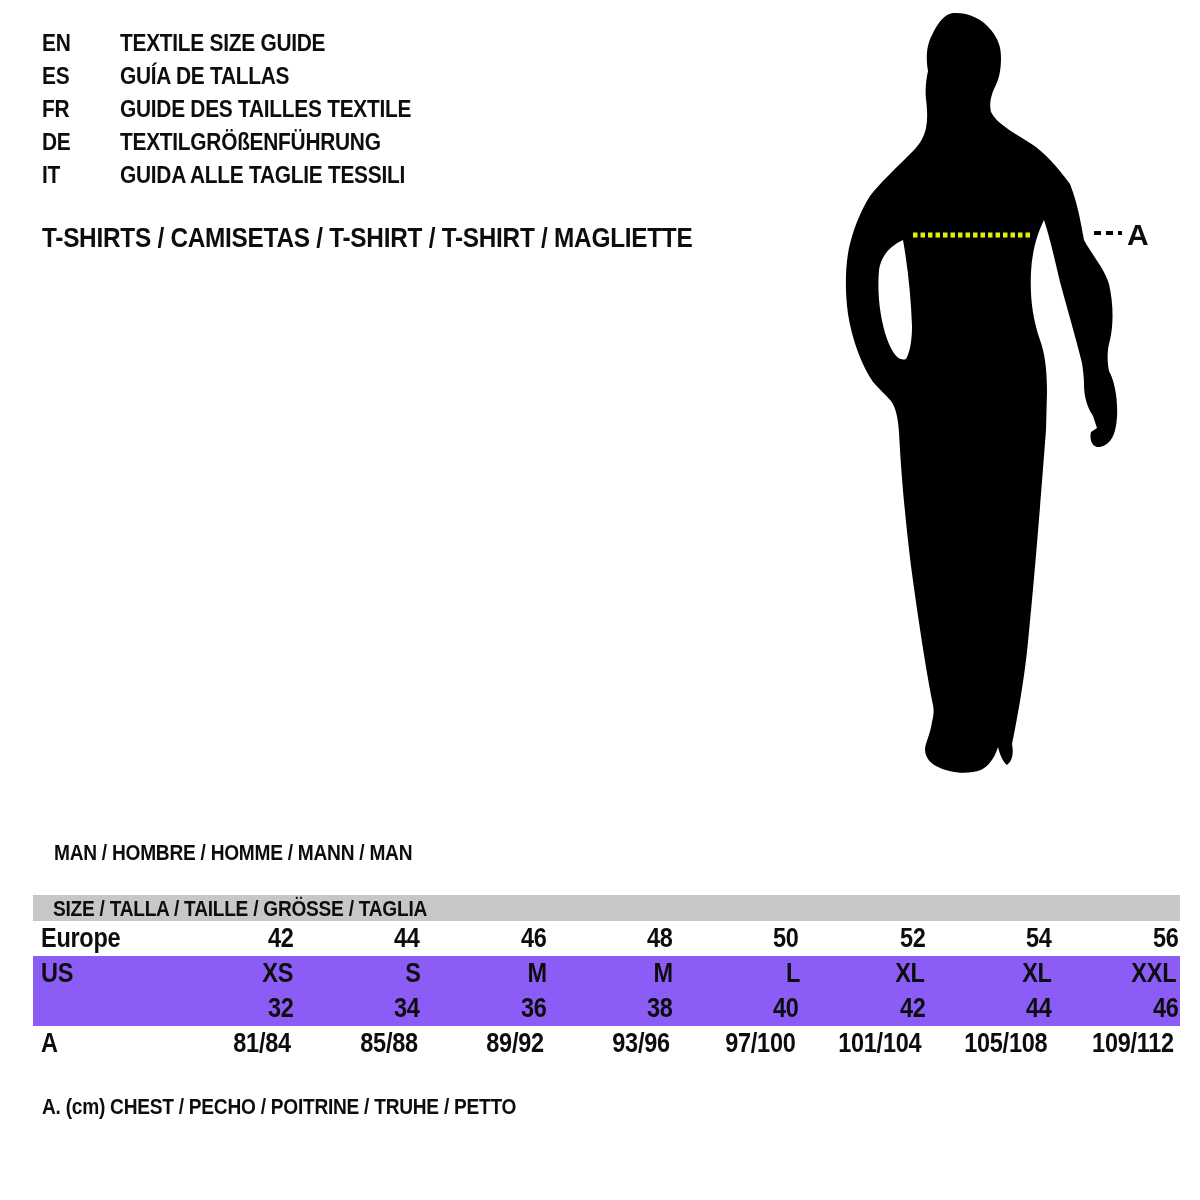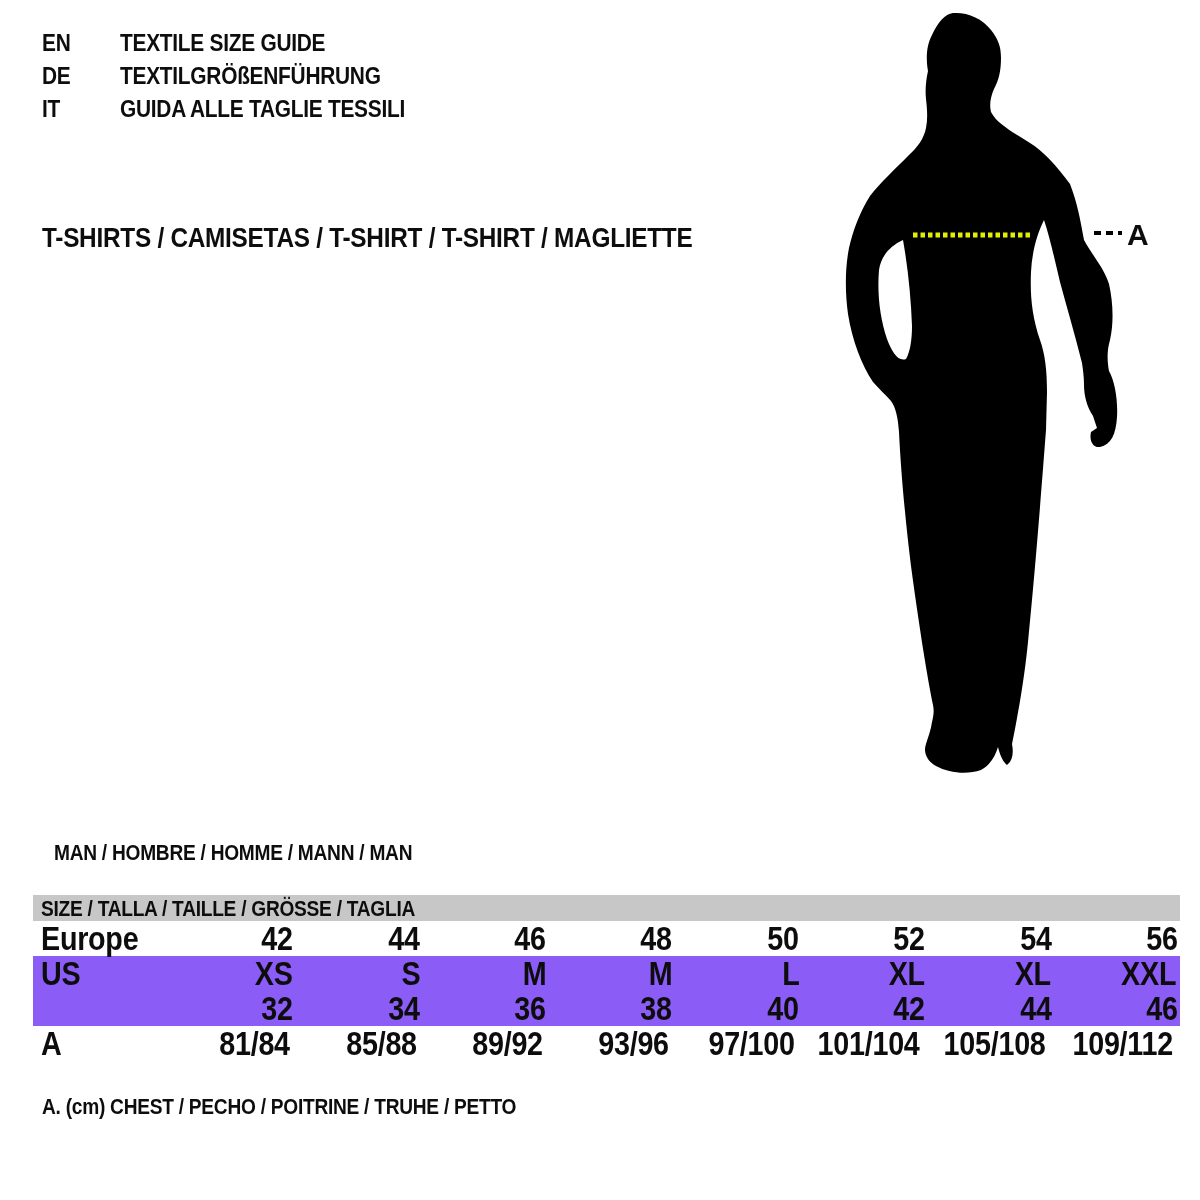--- a/index.html
+++ b/index.html
@@ -19,39 +19,47 @@
   .lang-code{width:78px;}
 
   
   .category-block{left:42px;top:221px;font-size:28px;line-height:34px;}
 
   
   .gender{left:42px;top:841px;font-size:22px;line-height:24px;margin-left:12px;}
 
   
   .size-table{left:33px;top:895px;width:1147px;}
-  .st-header{height:26px;line-height:27px;background:#c7c7c7;font-size:22px;padding-left:8px;box-sizing:border-box;}
-  .t-row{display:flex;height:35px;line-height:35px;font-size:33px;}
+  .st-header{height:26px;line-height:27px;background:#c7c7c7;font-size:22px;padding-left:20px;box-sizing:border-box;}
+  .t-row{display:flex;height:35px;line-height:35px;font-size:27px;}
   .t-row.striped{background:#8b5cf6;}
   .t-label{width:136px;padding-left:8px;box-sizing:border-box;}
   .t-cell{flex:1;text-align:right;}
 
   
   .footnote{left:42px;top:1095px;font-size:22px;line-height:24px;}
 
   
   .figure-wrap{left:820px;top:0;width:380px;height:800px;}
 </style>
 </head>
 <body>
 
 <div class="abs lang-block">
   <div class="lang-row">
     <span class="lang-code"><span class="cx">EN</span></span>
     <span class="cx">TEXTILE SIZE GUIDE</span>
+  </div>
+  <div class="lang-row">
+    <span class="lang-code"><span class="cx">ES</span></span>
+    <span class="cx">GUÍA DE TALLAS</span>
+  </div>
+  <div class="lang-row">
+    <span class="lang-code"><span class="cx">FR</span></span>
+    <span class="cx">GUIDE DES TAILLES TEXTILE</span>
   </div>
   <div class="lang-row">
     <span class="lang-code"><span class="cx">DE</span></span>
     <span class="cx">TEXTILGRÖßENFÜHRUNG</span>
   </div>
   <div class="lang-row">
     <span class="lang-code"><span class="cx">IT</span></span>
     <span class="cx">GUIDA ALLE TAGLIE TESSILI</span>
   </div>
 </div>

